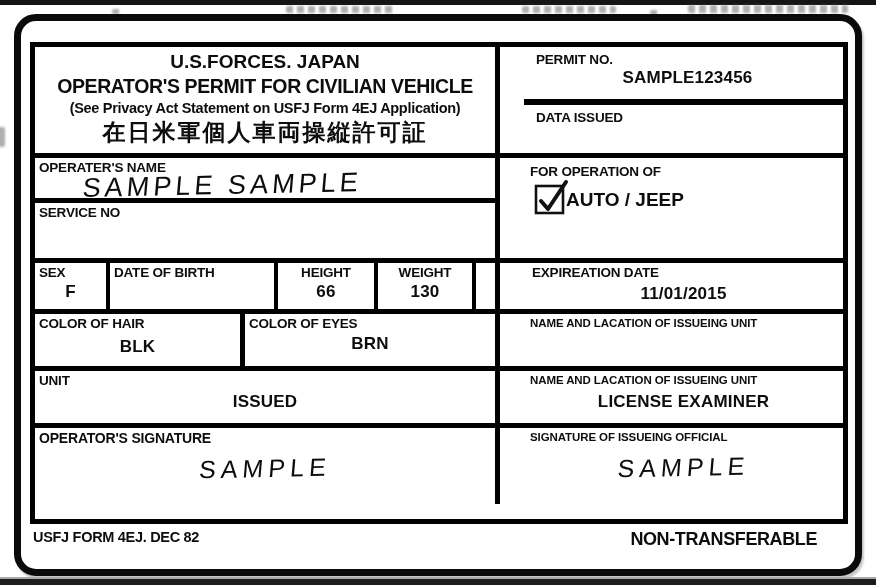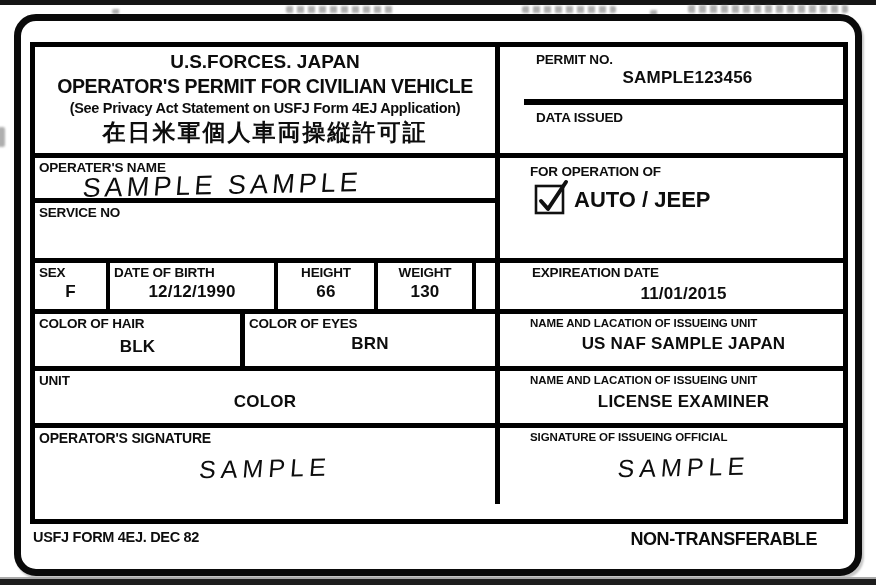--- a/index.html
+++ b/index.html
@@ -49,21 +49,21 @@
   .cell-service { flex:1; }
   .cell-operation { flex:1; padding:4px 0 0 2px; }
 
   .hand { font-weight:normal; transform:skewX(-6deg) rotate(-1.2deg); white-space:nowrap; }
   .hand-name { position:absolute; left:48px; top:12px; font-size:27px; letter-spacing:4px; }
   .hand-sig { font-size:25px; letter-spacing:5px; text-align:center; margin-top:8px; }
 
   .checkrow { display:flex; align-items:center; margin:4px 0 0 8px; }
   .checkbox-wrap { position:relative; width:32px; height:32px; }
   .checkbox-wrap svg { position:absolute; left:0; top:-6px; overflow:visible; }
-  .opt-label { font-size:22px; font-weight:bold; margin-left:8px; letter-spacing:0;text-align:right; }
+  .opt-label { font-size:19px; font-weight:bold; letter-spacing:0;text-align:right; }
 
   .row3 { height:51px; }
   .row3-left { width:465px; display:flex; }
   .c-sex { width:75px; border-right:4px solid #000; }
   .c-dob { width:168px; border-right:4px solid #000; }
   .c-hgt { width:100px; border-right:4px solid #000; }
   .c-wgt { width:98px; border-right:4px solid #000; }
   .c-fill { flex:1; }
   .lbl-c { text-align:center; padding-left:0; }
   .v-mid { margin-top:1px; }
@@ -140,21 +140,20 @@
   </div>
 
   <div class="row row3 bb">
     <div class="row3-left br">
       <div class="c-sex">
         <div class="label">SEX</div>
         <div class="val v-mid">F</div>
       </div>
       <div class="c-dob">
         <div class="label">DATE OF BIRTH</div>
-        <div class="val v-mid">12/12/1990</div>
       </div>
       <div class="c-hgt">
         <div class="label lbl-c">HEIGHT</div>
         <div class="val v-mid">66</div>
       </div>
       <div class="c-wgt">
         <div class="label lbl-c">WEIGHT</div>
         <div class="val v-mid">130</div>
       </div>
       <div class="c-fill"></div>
@@ -171,28 +170,27 @@
         <div class="label">COLOR OF HAIR</div>
         <div class="val" style="margin-top:5px">BLK</div>
       </div>
       <div class="c-eyes">
         <div class="label">COLOR OF EYES</div>
         <div class="val" style="margin-top:2px">BRN</div>
       </div>
     </div>
     <div class="cell-right">
       <div class="label-sm">NAME AND LACATION OF ISSUEING UNIT</div>
-      <div class="val" style="margin-top:3px">US NAF SAMPLE JAPAN</div>
     </div>
   </div>
 
   <div class="row row5 bb">
     <div class="cell-sig-l br">
       <div class="label">UNIT</div>
-      <div class="val" style="margin-top:3px">COLOR</div>
+      <div class="val" style="margin-top:3px">ISSUED</div>
     </div>
     <div class="cell-right">
       <div class="label-sm">NAME AND LACATION OF ISSUEING UNIT</div>
       <div class="val" style="margin-top:4px">LICENSE EXAMINER</div>
     </div>
   </div>
 
   <div class="row row6">
     <div class="cell-sig-l br">
       <div class="label" style="font-size:14px">OPERATOR'S SIGNATURE</div>

